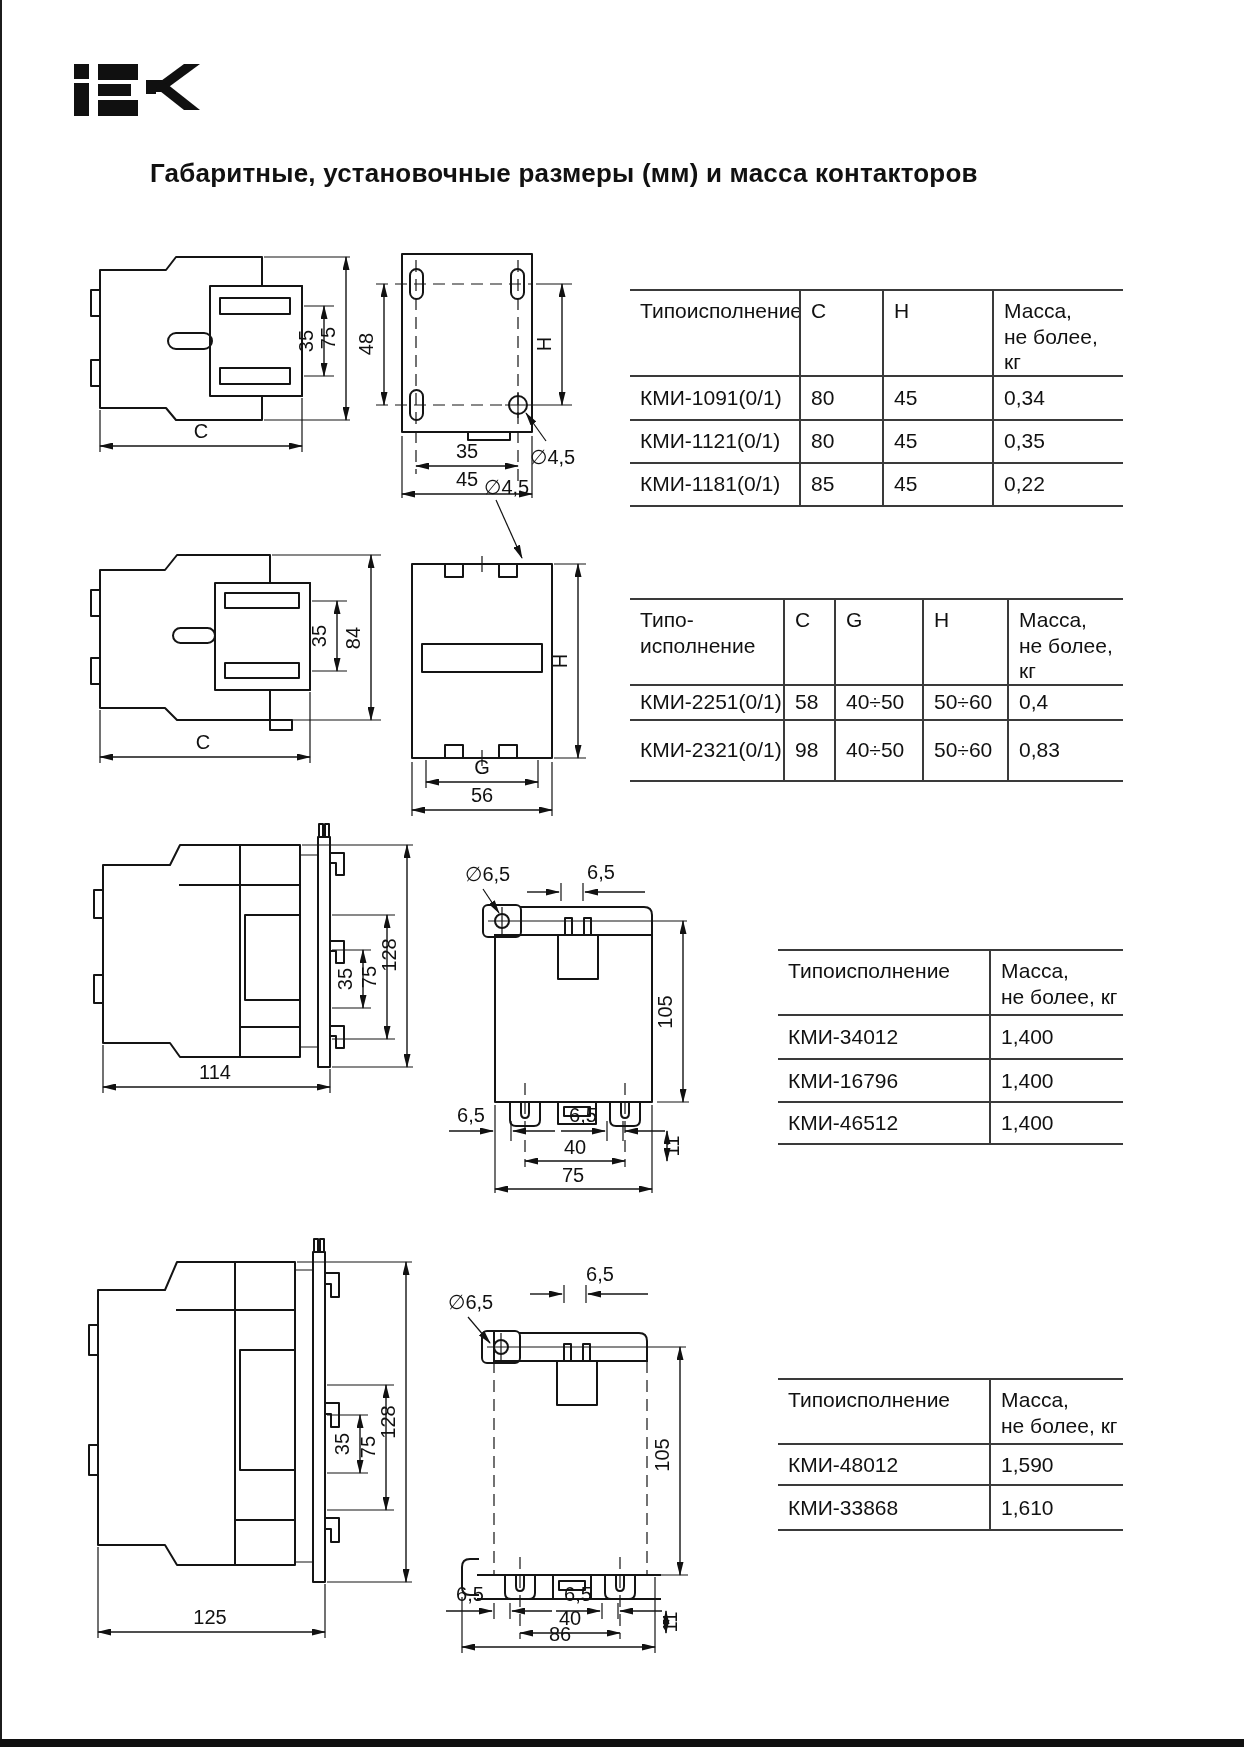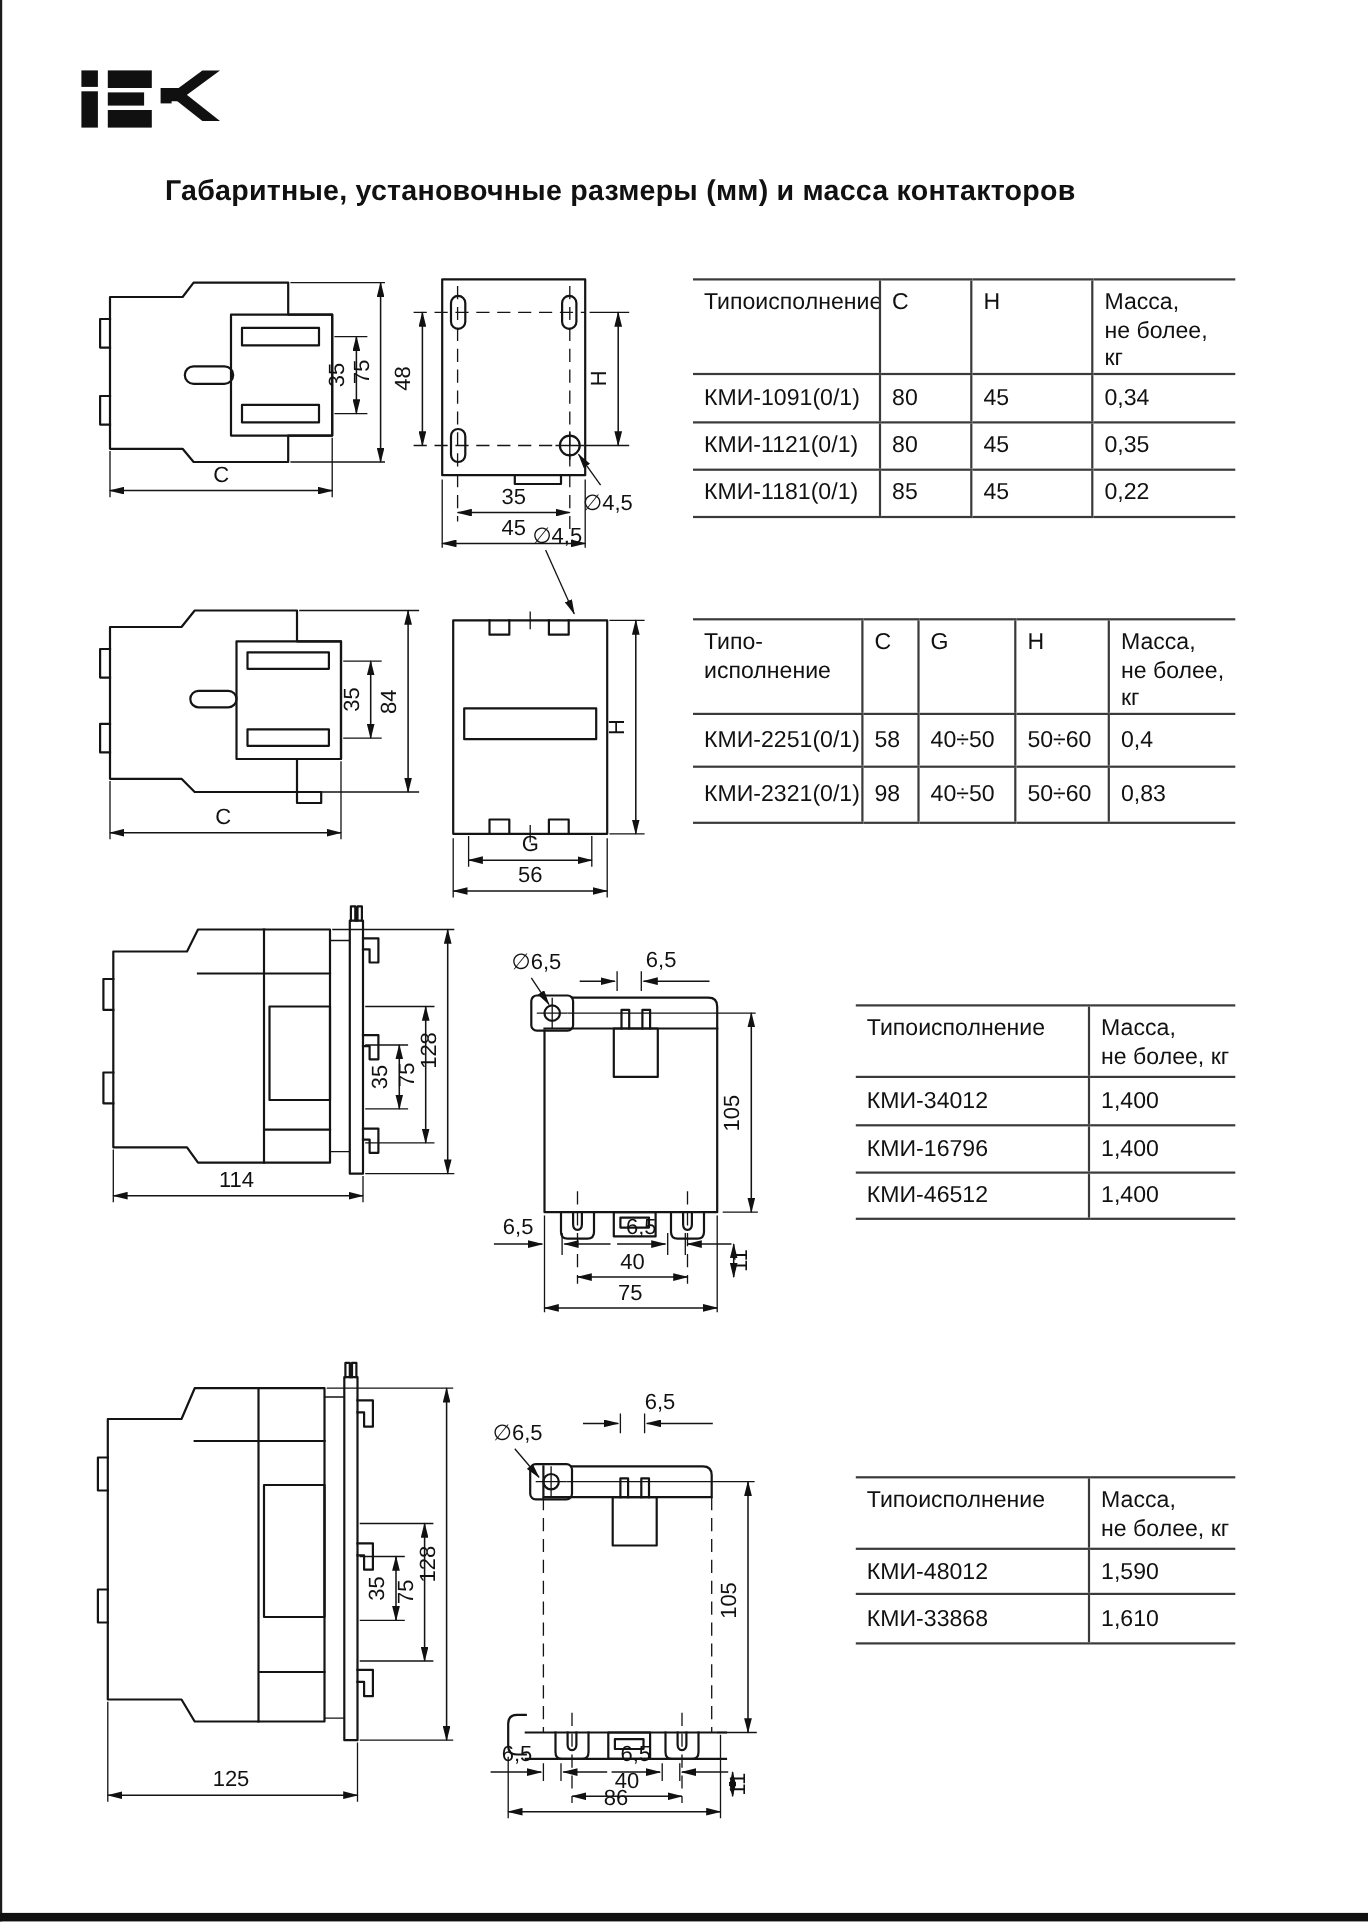--- a/index.html
+++ b/index.html
@@ -10,21 +10,21 @@
   #title{position:absolute;left:150px;top:158px;font-size:26px;font-weight:bold;white-space:nowrap;letter-spacing:0.2px;}
   .abs{position:absolute;}
   
   .ol{fill:none;stroke:#141414;stroke-width:2;stroke-linejoin:round;stroke-linecap:square;}
   .dim{fill:none;stroke:#141414;stroke-width:1.4;}
   .ext{fill:none;stroke:#141414;stroke-width:1.2;}
   .cl{fill:none;stroke:#141414;stroke-width:1.2;stroke-dasharray:12 7;}
   .dt{font-family:"Liberation Sans",sans-serif;font-size:20px;fill:#111;text-anchor:middle;}
   .dts{text-anchor:start;}
   
-  .dimtable{position:absolute;border-collapse:collapse;table-layout:fixed;font-size:21px;color:#111;}
+  .dimtable{position:absolute;border-collapse:collapse;table-layout:fixed;font-size:21px;color:#111;margin-top:36px;}
   .dimtable td,.dimtable th{border-top:2px solid #3a3a3a;border-bottom:2px solid #3a3a3a;border-left:2px solid #3a3a3a;
       padding:0 4px 0 10px;text-align:left;font-weight:400;vertical-align:middle;overflow:hidden;}
   .dimtable th{vertical-align:top;padding-top:7px;white-space:pre-line;line-height:1.22;}
   .dimtable td:first-child,.dimtable th:first-child{border-left:none;}
   .logo{position:absolute;left:72px;top:56px;}
 </style>
 </head>
 <body>
 
 <div id="page">
@@ -181,28 +181,28 @@
     <tbody>
         <tr style="height:65px">
       <th>Типо-
 исполнение</th>
       <th>C</th>
       <th>G</th>
       <th>H</th>
       <th>Масса,
 не более, кг</th>
     </tr>
-    <tr style="height:48px">
+    <tr style="height:35px">
       <td>КМИ-2251(0/1)</td>
       <td>58</td>
       <td>40÷50</td>
       <td>50÷60</td>
       <td>0,4</td>
     </tr>
-    <tr style="height:51px">
+    <tr style="height:61px">
       <td>КМИ-2321(0/1)</td>
       <td>98</td>
       <td>40÷50</td>
       <td>50÷60</td>
       <td>0,83</td>
     </tr>
   </tbody>
     </table>
 
   <svg class="abs" style="left:75px;top:795px" width="340" height="305" viewBox="0 0 340 305">

